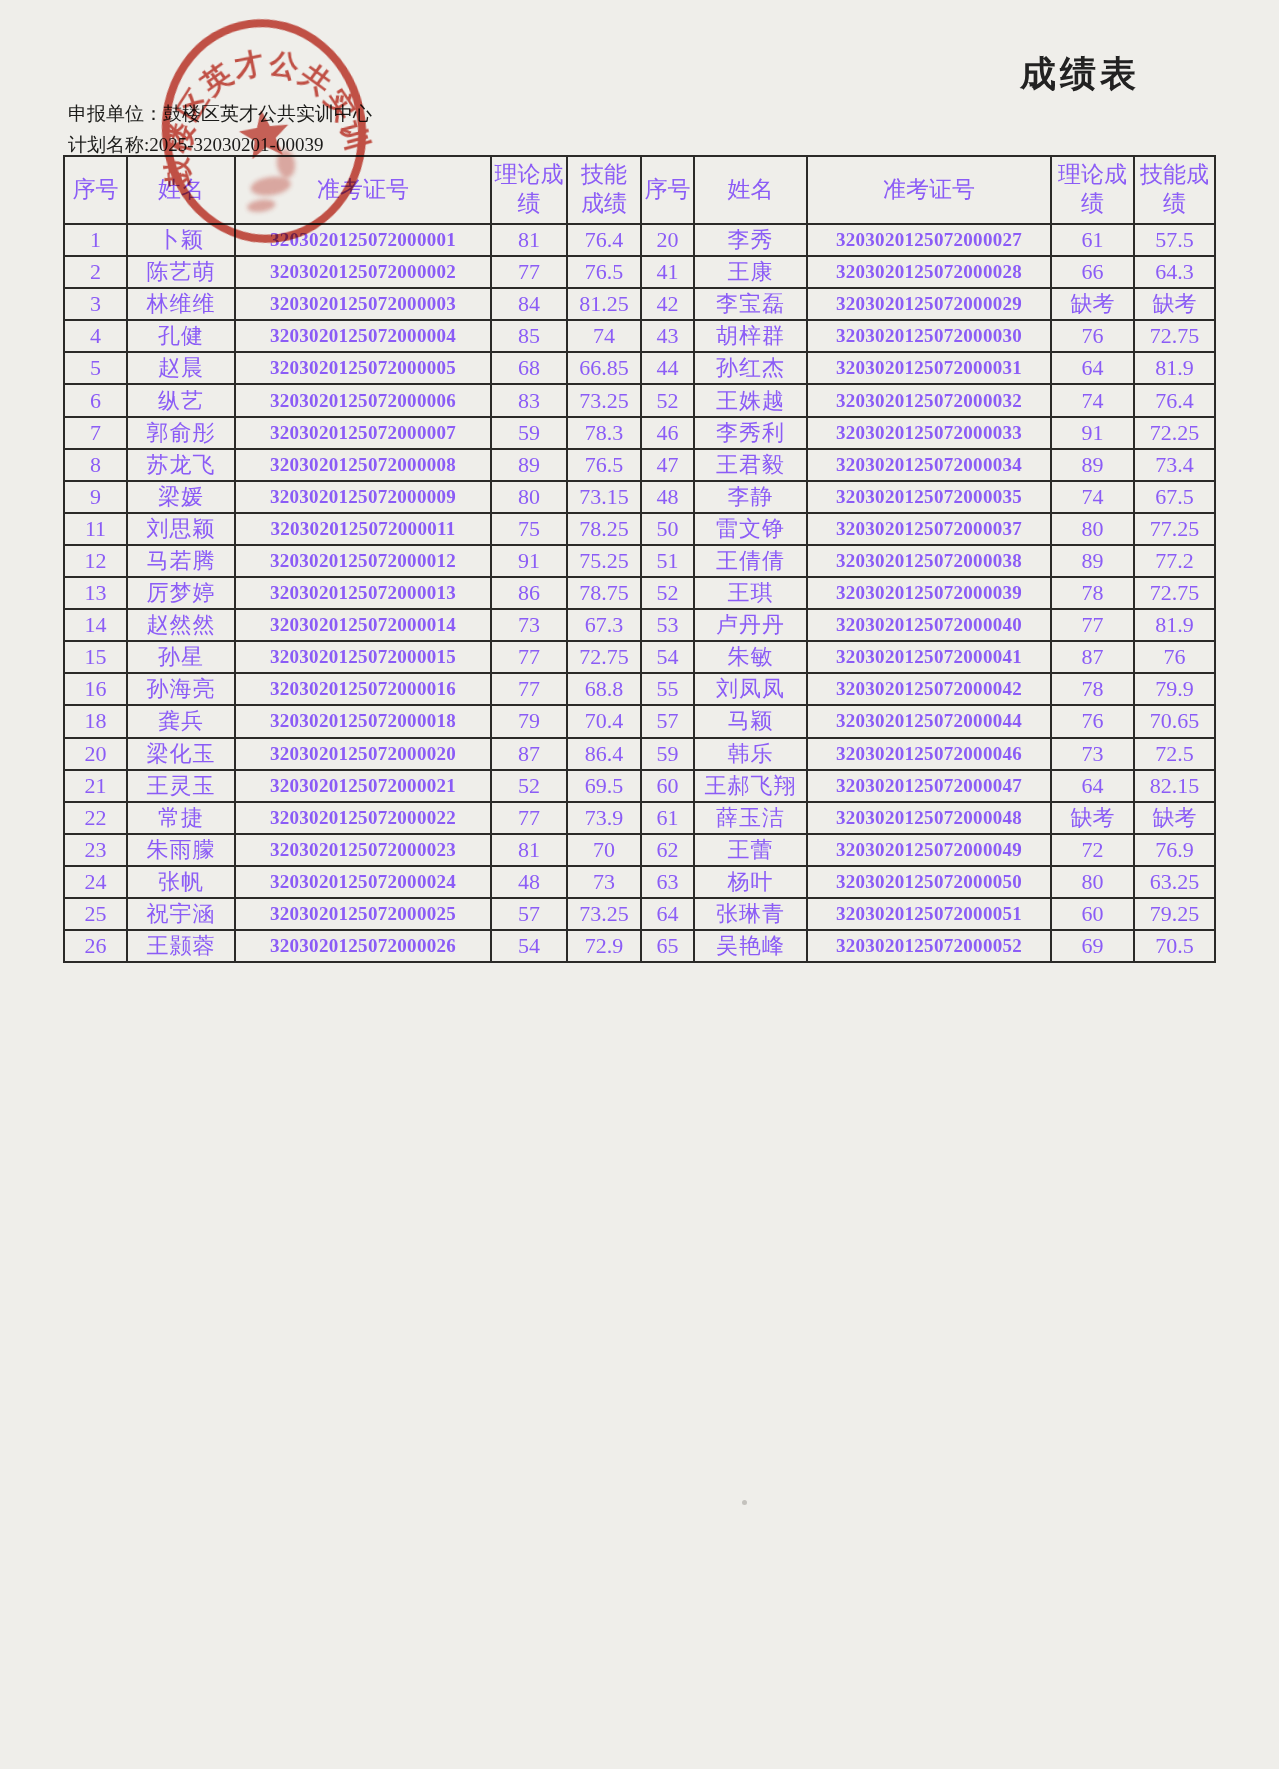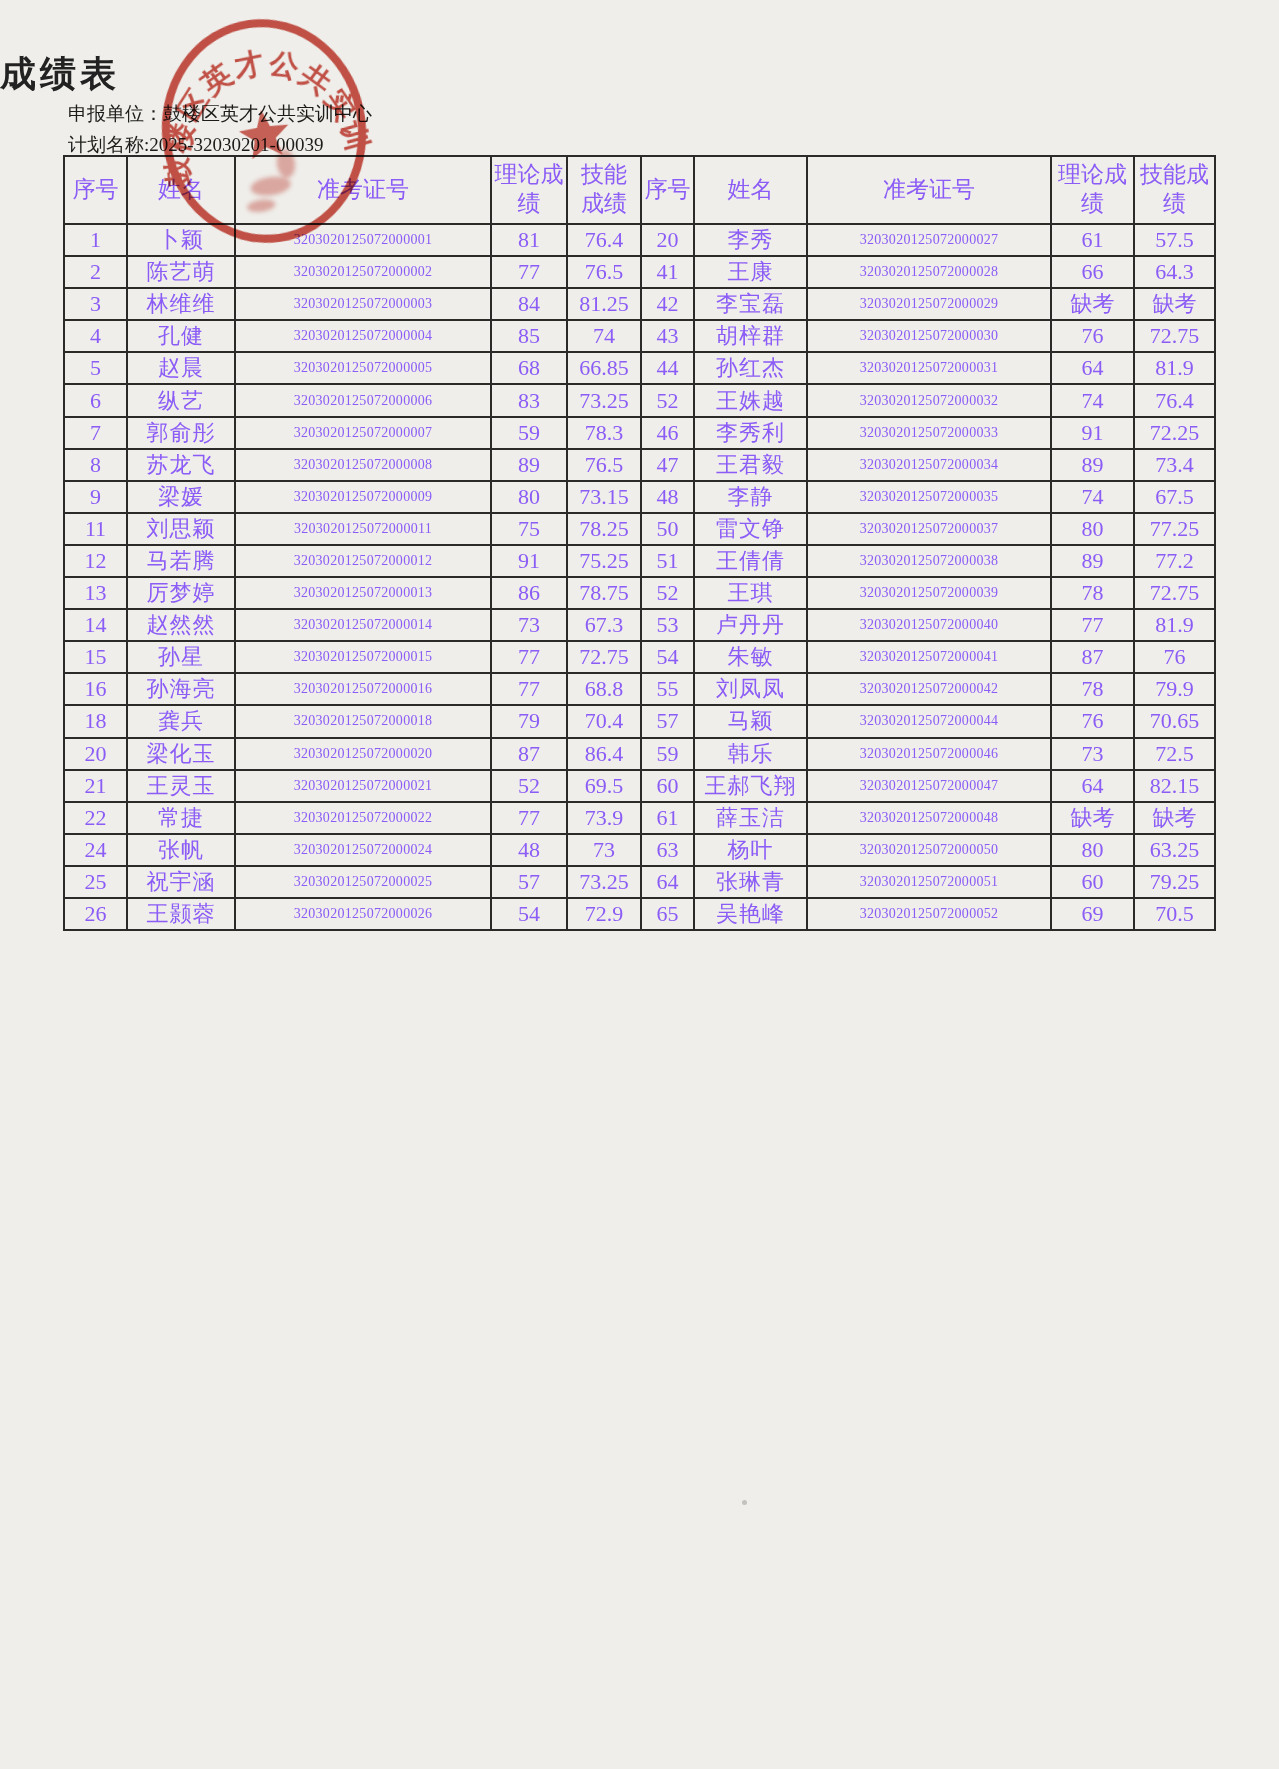--- a/index.html
+++ b/index.html
@@ -4,42 +4,42 @@
 <style>
   html,body{margin:0;padding:0;}
   body{
     width:1279px;height:1769px;position:relative;overflow:hidden;
     background:linear-gradient(180deg,#efeeea 0%,#f1f0ec 40%,#edecе8 100%);
     background-color:#efeeea;
     font-family:"Liberation Serif","DejaVu Serif",serif;
     color:#1e1e1c;
   }
   .page-title{
-    position:absolute;top:50px;left:0;width:1140px;text-align:left;
+    position:absolute;top:50px;left:0;width:1140px;text-align:right;
     font-size:36px;font-weight:600;letter-spacing:4px;color:#222;
   }
   .meta{
     position:absolute;top:98px;left:68px;font-size:19px;line-height:31px;color:#1c1c1a;
   }
   .meta .row{white-space:nowrap;}
   table.score{
     position:absolute;top:155px;left:63px;width:1153px;
     border-collapse:collapse;table-layout:fixed;
     font-size:22px;color:#8b5cf6;
   }
   table.score th, table.score td{
     border:2.4px solid #2b2a28;
     text-align:center;vertical-align:middle;
     padding:0 2px;overflow:hidden;
   }
   table.score thead th{
     height:66px;font-weight:500;word-break:break-all;line-height:1.25;font-size:23px;
   }
   table.score tbody td{height:30.1px;}
-  td.c-id, td.c-id2{font-size:14px;letter-spacing:0.3px;white-space:nowrap;}
+  td.c-id, td.c-id2{font-size:19px;letter-spacing:0.3px;white-space:nowrap;font-weight:bold;}
   td.c-name, td.c-name2{letter-spacing:1px;}
   .stamp{
     position:absolute;left:158px;top:14px;width:212px;height:234px;
     color:#c4372b;opacity:0.85;transform:rotate(-8deg);
     filter:blur(0.4px);mix-blend-mode:multiply;pointer-events:none;
   }
   .stamp svg{width:100%;height:100%;}
   .speck{
     position:absolute;left:742px;top:1500px;width:5px;height:5px;border-radius:50%;
     background:#b9b7b2;opacity:.8;
@@ -305,20 +305,32 @@
         <td class="c-id">3203020125072000022</td>
         <td class="c-score">77</td>
         <td class="c-score">73.9</td>
         <td class="c-no2">61</td>
         <td class="c-name2">薛玉洁</td>
         <td class="c-id2">3203020125072000048</td>
         <td class="c-score2">缺考</td>
         <td class="c-score2">缺考</td>
       </tr>
       <tr>
+        <td class="c-no">23</td>
+        <td class="c-name">朱雨朦</td>
+        <td class="c-id">3203020125072000023</td>
+        <td class="c-score">81</td>
+        <td class="c-score">70</td>
+        <td class="c-no2">62</td>
+        <td class="c-name2">王蕾</td>
+        <td class="c-id2">3203020125072000049</td>
+        <td class="c-score2">72</td>
+        <td class="c-score2">76.9</td>
+      </tr>
+      <tr>
         <td class="c-no">24</td>
         <td class="c-name">张帆</td>
         <td class="c-id">3203020125072000024</td>
         <td class="c-score">48</td>
         <td class="c-score">73</td>
         <td class="c-no2">63</td>
         <td class="c-name2">杨叶</td>
         <td class="c-id2">3203020125072000050</td>
         <td class="c-score2">80</td>
         <td class="c-score2">63.25</td>

